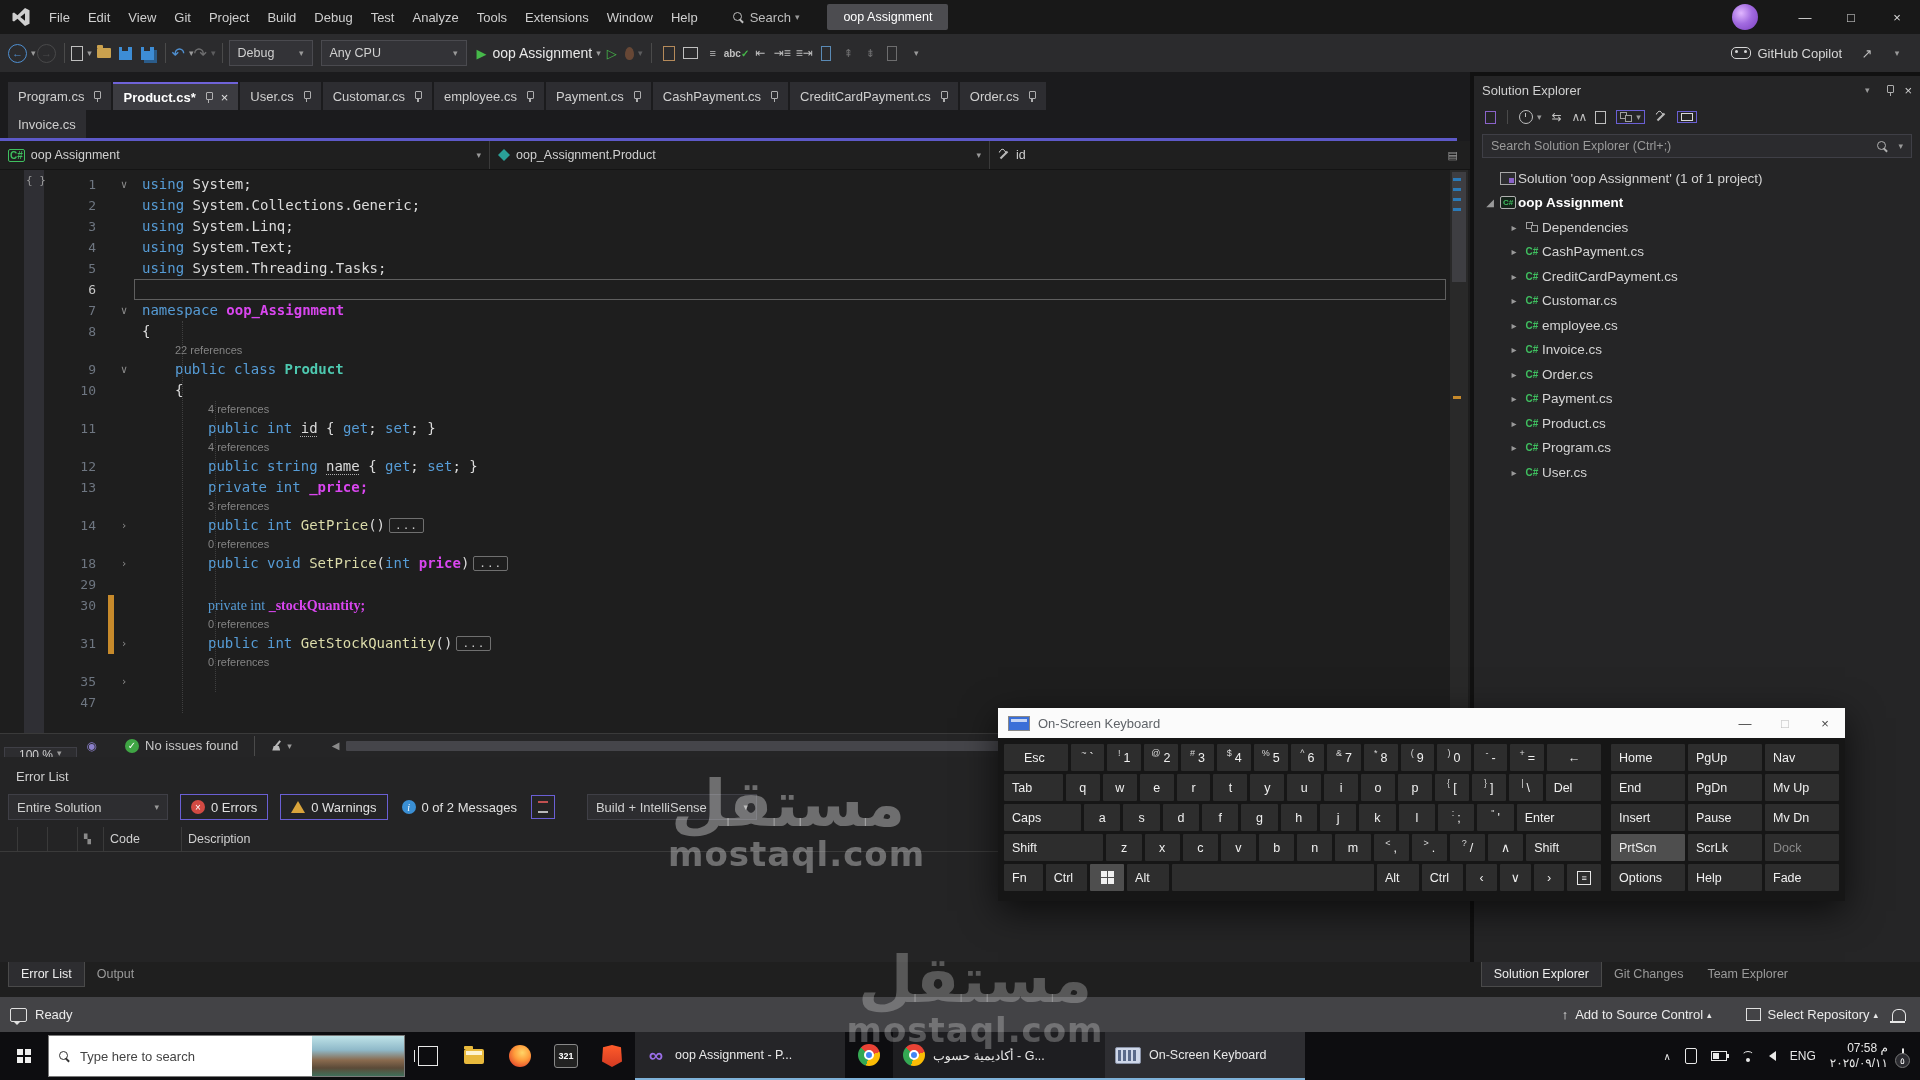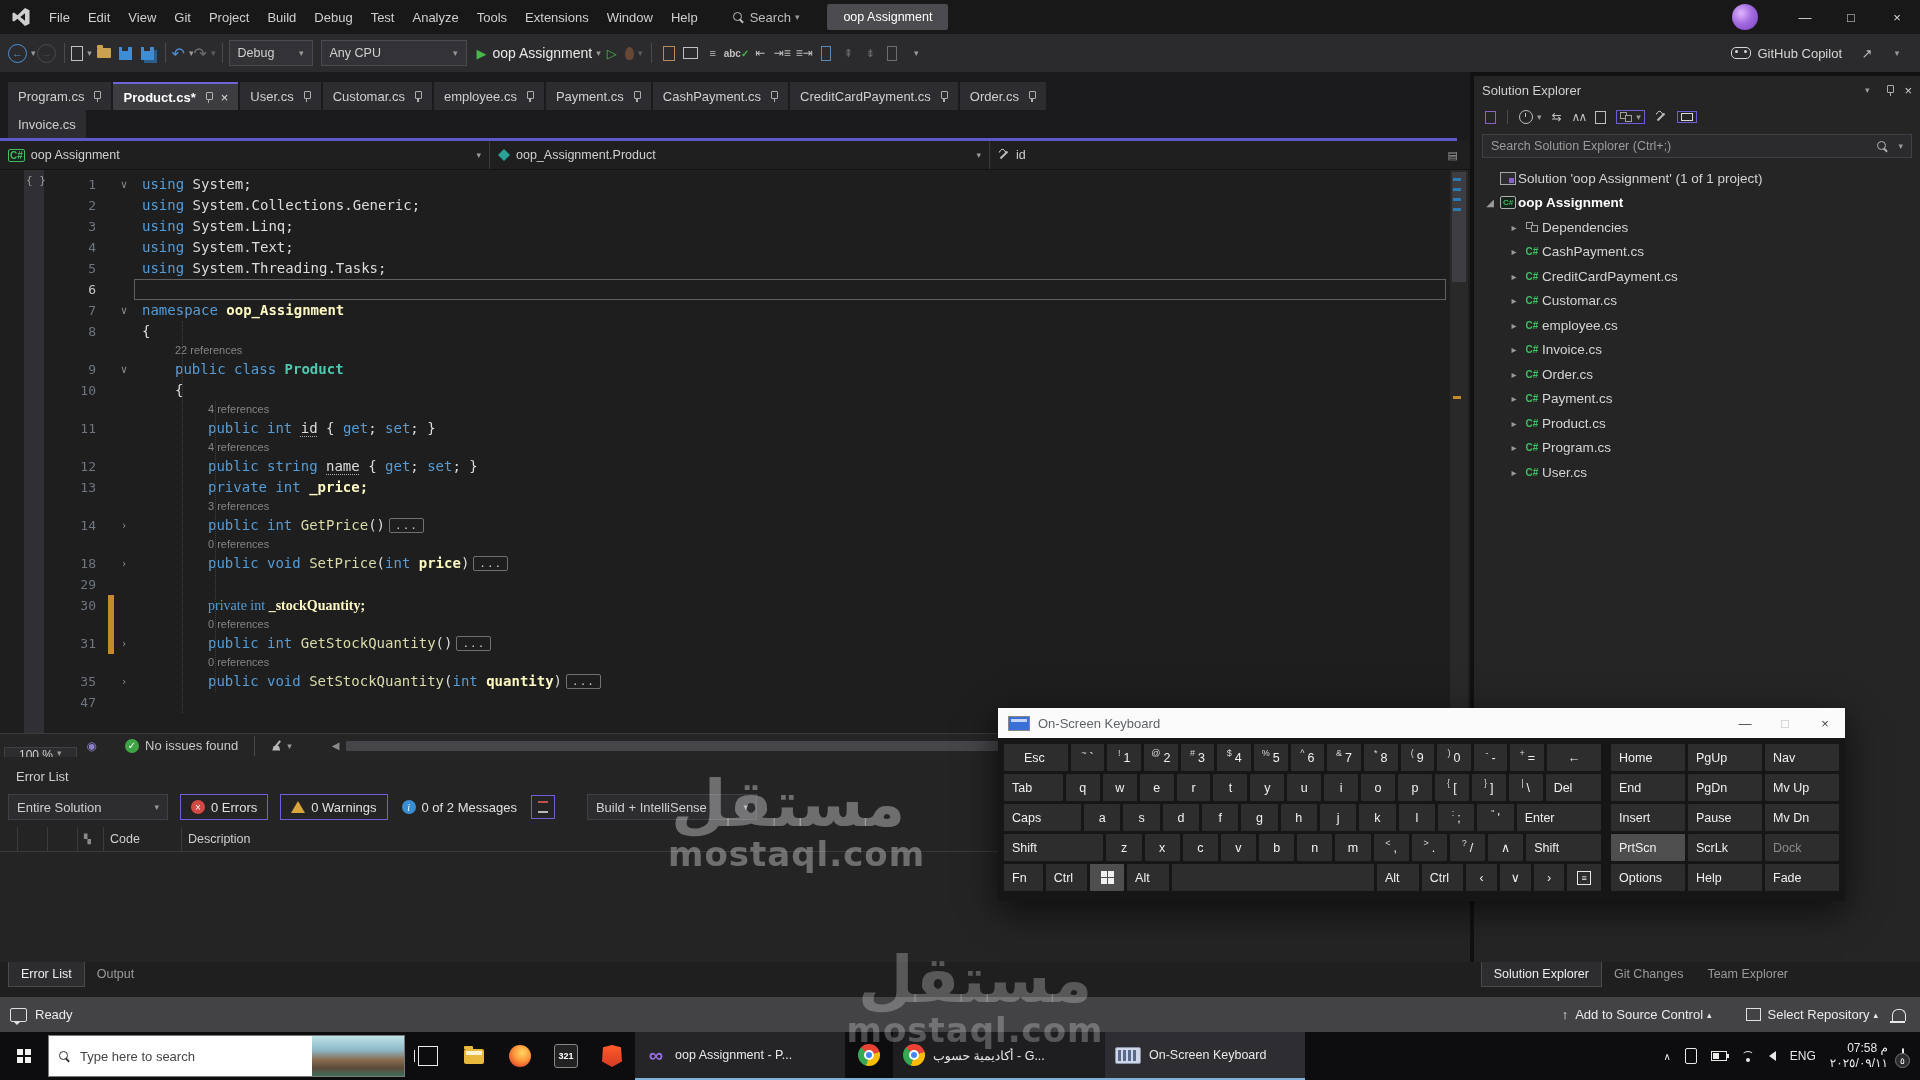--- a/index.html
+++ b/index.html
@@ -77,21 +77,21 @@
   .cl-row,.code-row{display:flex;font-family:"DejaVu Sans Mono",monospace;}
   .code-row{height:21px;line-height:21px;font-size:14px;}
   .cl-row{height:17px;line-height:17px;font-size:11px;font-family:"Liberation Sans",sans-serif;color:#848484;}
   .g-margin{width:24px;flex:none;}
   .g-num{width:84px;flex:none;text-align:right;padding-right:12px;color:#6e7681;font-size:13px;box-sizing:border-box;}
   .g-chg{width:6px;flex:none;}
   .g-chg.on{background:#c78a2b;}
   .g-fold{width:20px;flex:none;color:#8a8a8a;font-size:11px;text-align:center;}
   .c-body{white-space:pre;}
   .kw{color:#569cd6;} .ty{color:#4ec9b0;font-weight:600;} .m{color:#dcdcaa;}
-  .pl{color:#dcdcdc;} .plb{color:#fef9c3;font-weight:600;}
+  .pl{color:#dcdcdc;} .plb{color:#d946ef;font-weight:600;}
   .warn{text-decoration:underline dotted #b0b0b0 1px;text-underline-offset:3px;}
   .collapsed-box{display:inline-block;border:1px solid #707070;border-radius:2px;color:#c8c8c8;
                  font-size:11px;line-height:13px;padding:0 5px;margin-left:4px;letter-spacing:1px;vertical-align:1px;}
   .cur .c-body{border:1px solid #5f5f5f;flex:1;margin-right:2px;height:19px;}
   .cur .g-num{color:#c6c6c6;}
   .guide{position:absolute;width:0;border-left:1px dotted #3f3f3f;}
   .brace-widget{position:absolute;left:26px;top:4px;color:#9a9a9a;font-size:11px;font-family:"DejaVu Sans Mono",monospace;}
   
   #vscroll{position:absolute;left:1450px;top:0;width:18px;height:563px;background:#292929;}
   .vmark{position:absolute;left:3px;width:8px;height:3px;}
@@ -585,21 +585,20 @@
         <span class="g-num"></span>
         <span class="g-chg"></span>
         <span class="g-fold"></span>
         <span style="padding-left: 74px;">0 references</span>
       </div>
       <div class="code-row">
         <span class="g-margin"></span>
         <span class="g-num">35</span>
         <span class="g-chg"></span>
         <span class="g-fold">›</span>
-        <span class="c-body" style="padding-left: 74px;"><span class="kw">public void </span><span class="m">SetStockQuantity</span><span class="pl">(</span><span class="kw">int </span><span class="plb">quantity</span><span class="pl">)</span><span class="collapsed-box">...</span></span>
       </div>
       <div class="code-row">
         <span class="g-margin"></span>
         <span class="g-num">47</span>
         <span class="g-chg"></span>
         <span class="g-fold"></span>
         <span class="c-body" style="padding-left: 8px;"></span>
       </div>
     </div>
   <div class="guide" style="left:182px;top:151px;height:392px;"></div>

